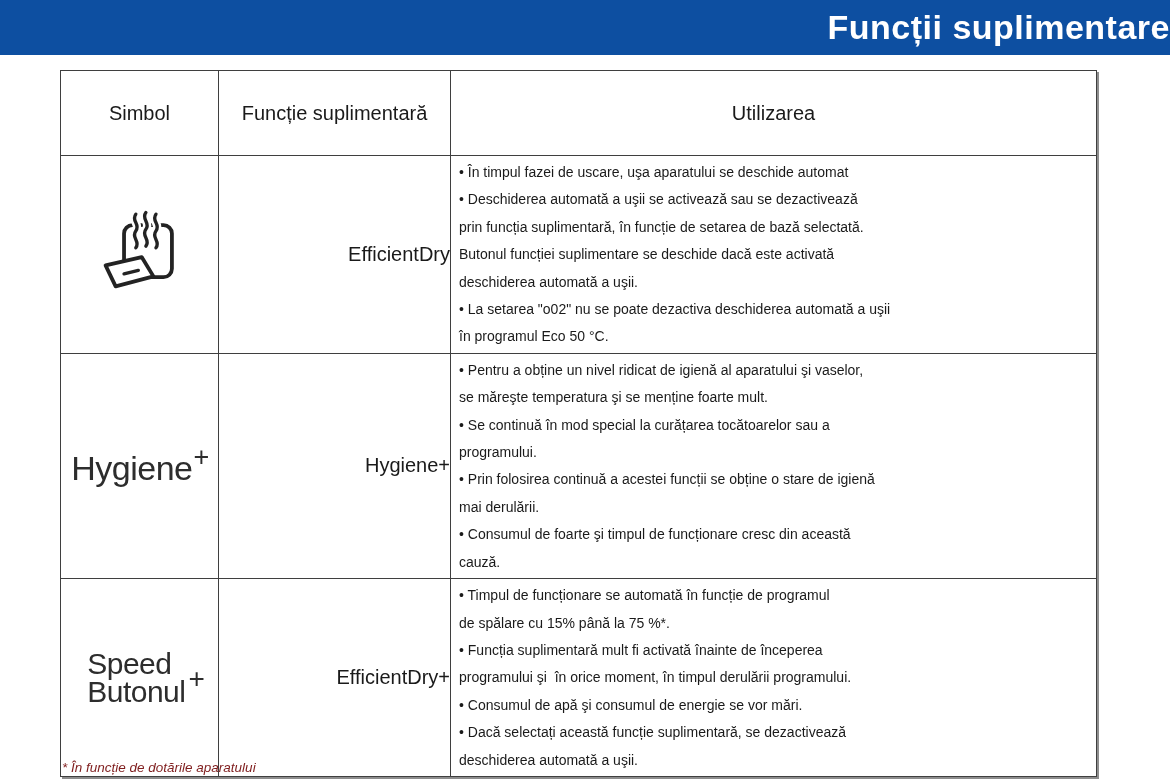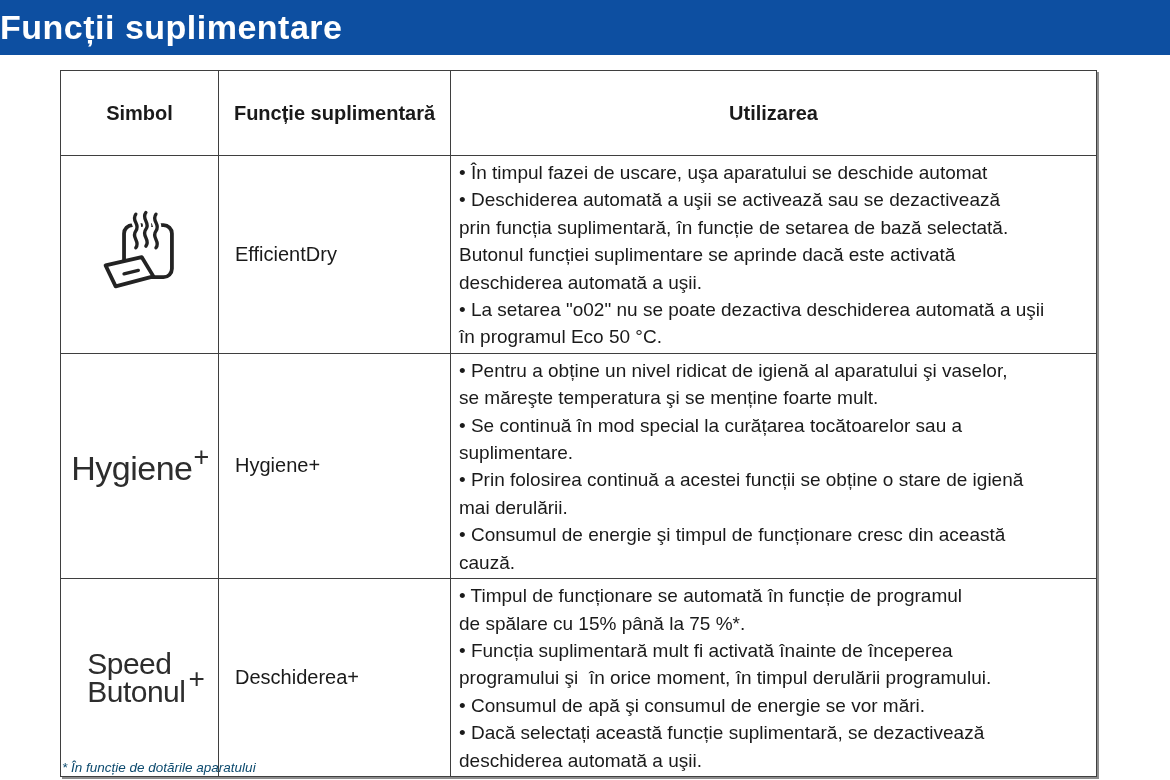--- a/index.html
+++ b/index.html
@@ -6,21 +6,21 @@
   html, body {
     width: 1170px; height: 780px;
     background: #ffffff;
     font-family: "Liberation Sans", sans-serif;
     overflow: hidden;
     color: #1a1a1a;
   }
   .title-bar {
     width: 1170px; height: 55px;
     background: #0d4fa1;
-    display: flex; align-items: center; justify-content: flex-start;
+    display: flex; align-items: center; justify-content: flex-end;
   }
   .title-bar h1 {
     color: #ffffff;
     font-size: 34px;
     font-weight: bold;
     letter-spacing: 0.5px;
   }
   .table-wrap {
     margin: 15px 0 0 60px;
   }
@@ -31,43 +31,43 @@
     box-shadow: 2px 2px 0 #8d8d8d;
     background: #ffffff;
   }
   col.c-symbol   { width: 158px; }
   col.c-function { width: 232px; }
   col.c-usage    { width: 646px; }
   th, td { border: 1px solid #3f3f3f; }
   thead tr { height: 85px; }
   th {
     font-size: 20px;
-    font-weight: bold;
+    font-weight: normal;
     text-align: center;
     vertical-align: middle;
   }
   tbody tr:nth-child(1) { height: 193px; }
   tbody tr:nth-child(2) { height: 218px; }
   tbody tr:nth-child(3) { height: 189px; }
   td.symbol-cell {
     text-align: center;
     vertical-align: middle;
   }
   td.function-cell {
-    text-align: left;
+    text-align: right;
     vertical-align: middle;
     font-size: 20px;
     padding-left: 16px;
   }
   td.usage-cell {
     vertical-align: top;
     padding: 3px 8px 2px 8px;
   }
   .usage-line {
-    font-size: 19px;
+    font-size: 14px;
     line-height: 27.4px;
     white-space: pre-wrap;
   }
   
   .logo-single {
     font-size: 34px;
     color: #2d2d2d;
     letter-spacing: -0.5px;
     position: relative;
   }
@@ -94,21 +94,21 @@
     font-size: 28px;
     margin-left: 3px;
     margin-top: 2px;
   }
   .footnote {
     position: absolute;
     left: 62px;
     top: 760px;
     font-size: 13.5px;
     font-style: italic;
-    color: #0c4a6e;
+    color: #7f1d1d;
   }
   .icon-dish { display: inline-block; }
 </style>
 </head>
 <body>
 
 <header class="title-bar">
   <h1>Funcții suplimentare</h1>
 </header>
 
@@ -147,49 +147,49 @@
       <path d="M57 5 C51 13 63 17 57 25 C51 33 63 37 57 45"></path>
       <path d="M69 7 C63 15 75 19 69 27 C63 35 75 39 69 47"></path>
     </g>
   </svg>
 </td>
           <td class="function-cell">EfficientDry</td>
           <td class="usage-cell">
             <div class="usage-line">• În timpul fazei de uscare, uşa aparatului se deschide automat</div>
             <div class="usage-line">• Deschiderea automată a uşii se activează sau se dezactivează</div>
             <div class="usage-line">prin funcția suplimentară, în funcție de setarea de bază selectată.</div>
-            <div class="usage-line">Butonul funcției suplimentare se aprinde dacă este activată</div>
+            <div class="usage-line">Butonul funcției suplimentare se deschide dacă este activată</div>
             <div class="usage-line">deschiderea automată a uşii.</div>
             <div class="usage-line">• La setarea "o02" nu se poate dezactiva deschiderea automată a uşii</div>
             <div class="usage-line">în programul Eco 50 °C.</div>
           </td>
         </tr>
         <tr>
           <td class="symbol-cell"><span class="logo-single">Hygiene<sup class="logo-plus">+</sup></span></td>
           <td class="function-cell">Hygiene+</td>
           <td class="usage-cell">
             <div class="usage-line">• Pentru a obține un nivel ridicat de igienă al aparatului şi vaselor,</div>
             <div class="usage-line">se măreşte temperatura şi se menține foarte mult.</div>
             <div class="usage-line">• Se continuă în mod special la curățarea tocătoarelor sau a</div>
-            <div class="usage-line">suplimentare.</div>
+            <div class="usage-line">programului.</div>
             <div class="usage-line">• Prin folosirea continuă a acestei funcții se obține o stare de igienă</div>
             <div class="usage-line">mai derulării.</div>
-            <div class="usage-line">• Consumul de energie şi timpul de funcționare cresc din această</div>
+            <div class="usage-line">• Consumul de foarte şi timpul de funcționare cresc din această</div>
             <div class="usage-line">cauză.</div>
           </td>
         </tr>
         <tr>
           <td class="symbol-cell"><div class="logo-stacked">
               <div class="logo-lines">
                 <div>Speed</div>
                 <div>Butonul</div>
               </div>
               <span class="logo-plus-stacked">+</span>
             </div></td>
-          <td class="function-cell">Deschiderea+</td>
+          <td class="function-cell">EfficientDry+</td>
           <td class="usage-cell">
             <div class="usage-line">• Timpul de funcționare se automată în funcție de programul</div>
             <div class="usage-line">de spălare cu 15% până la 75 %*.</div>
             <div class="usage-line">• Funcția suplimentară mult fi activată înainte de începerea</div>
             <div class="usage-line">programului şi  în orice moment, în timpul derulării programului.</div>
             <div class="usage-line">• Consumul de apă şi consumul de energie se vor mări.</div>
             <div class="usage-line">• Dacă selectați această funcție suplimentară, se dezactivează</div>
             <div class="usage-line">deschiderea automată a uşii.</div>
           </td>
         </tr>

